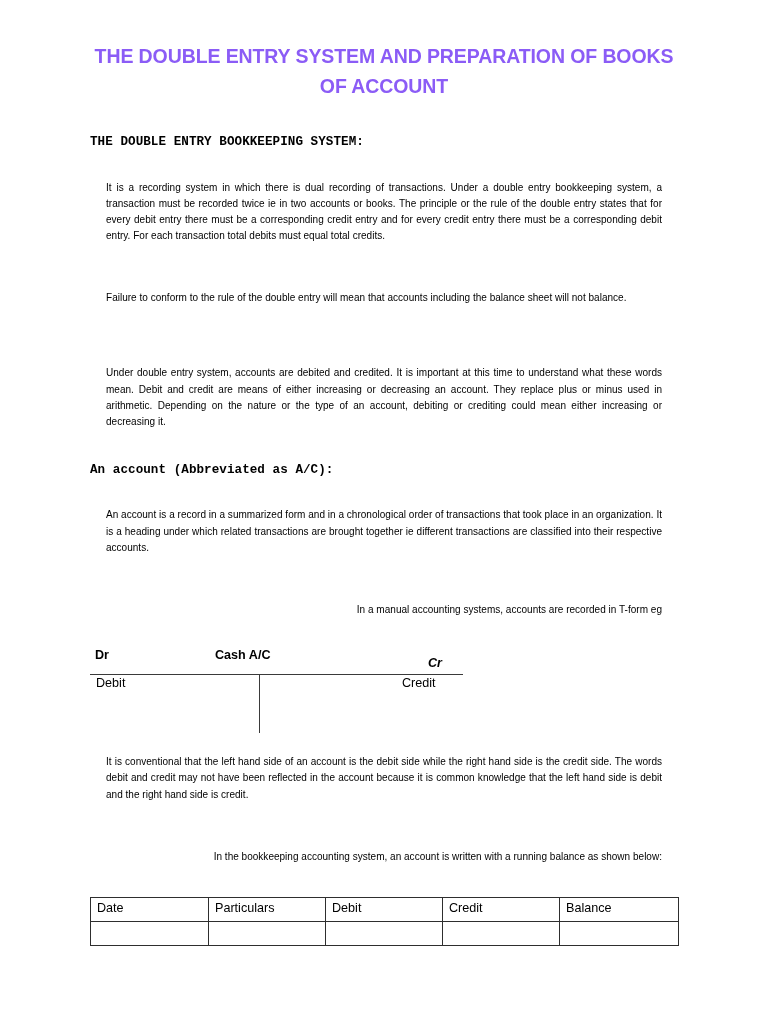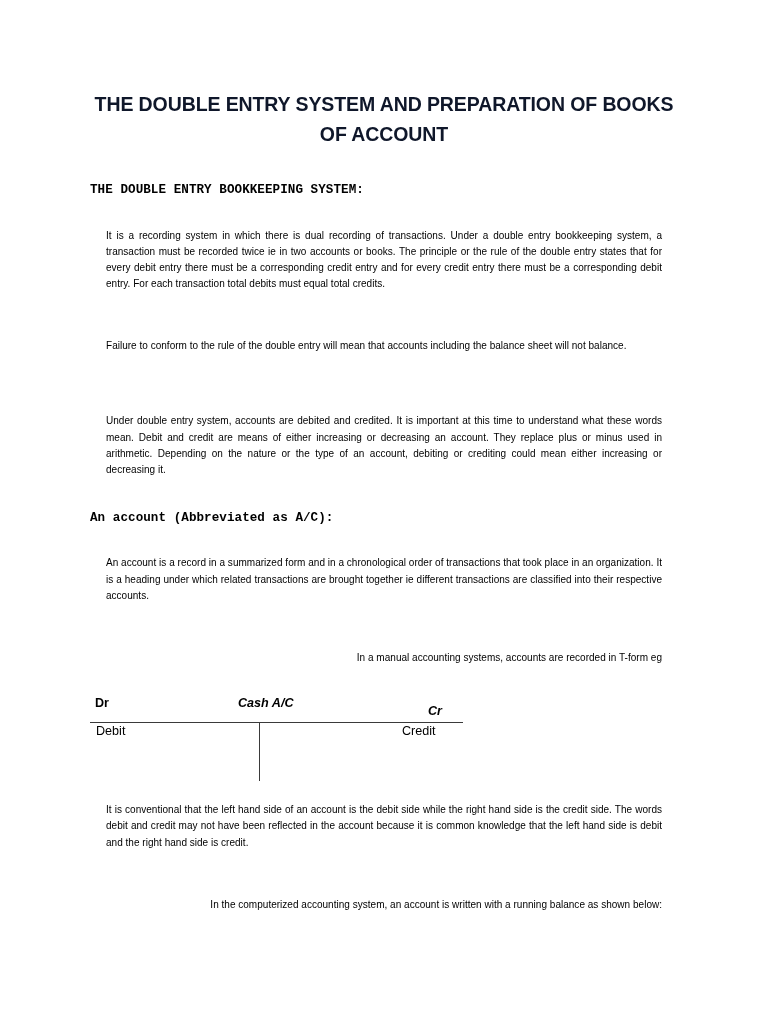--- a/index.html
+++ b/index.html
@@ -21,27 +21,27 @@
     width: 768px;
     height: 1024px;
     background: #ffffff;
     box-sizing: border-box;
     padding: 0 90px 0 90px;
   }
 
   
   .doc-title {
     margin: 0;
-    padding-top: 90px;
+    padding-top: 42px;
     font-size: 19.5px;
     font-weight: bold;
     line-height: 1.52;
     text-align: center;
     letter-spacing: -0.1px;
-    color: #0f172a;
+    color: #8b5cf6;
   }
 
   
   .section-heading {
     font-size: 12.6px;
     font-weight: bold;
     line-height: 1.45;
     margin: 0;
     letter-spacing: 0.05px;
     font-family: Liberation Mono, monospace;
@@ -79,23 +79,22 @@
     font-size: 12.6px;
     font-weight: bold;
   }
   .t-head-dr {
     position: absolute;
     left: 5px;
     top: 0;
   }
   .t-head-title {
     position: absolute;
-    left: 148px;
+    left: 125px;
     top: 0;
-    font-style: italic;
   }
   .t-head-cr {
     position: absolute;
     left: 338px;
     top: 8px;
     font-style: italic;
   }
   .t-rule {
     position: absolute;
     left: 0px;
@@ -199,18 +198,45 @@
       <span class="t-body-debit">Debit</span>
       <span class="t-body-credit">Credit</span>
     </div>
   </div>
 
   <div style="height:6px"></div>
 
   <p class="para">It is conventional that the left hand side of an account is the debit side while the right hand side is the credit side. The words debit and credit may not have been reflected in the account because it is common knowledge that the left hand side is debit and the right hand side is credit.</p>
   <div class="gap-para"></div>
 
-  <p class="para left">In the computerized accounting system, an account is written with a running balance as shown below:</p>
+  <p class="para left">In the bookkeeping accounting system, an account is written with a running balance as shown below:</p>
 
   <div style="height:16px"></div>
 
+  <table class="ledger-table">
+    <colgroup>
+      <col class="col-date">
+      <col class="col-particulars">
+      <col class="col-debit">
+      <col class="col-credit">
+      <col class="col-balance">
+    </colgroup>
+    <thead>
+      <tr>
+        <th>Date</th>
+        <th>Particulars</th>
+        <th>Debit</th>
+        <th>Credit</th>
+        <th>Balance</th>
+      </tr>
+    </thead>
+    <tbody>
+      <tr>
+        <td class="empty-cell"></td>
+        <td class="empty-cell"></td>
+        <td class="empty-cell"></td>
+        <td class="empty-cell"></td>
+        <td class="empty-cell"></td>
+      </tr>
+    </tbody>
+  </table>
 
 </div>
 
 </body></html>

